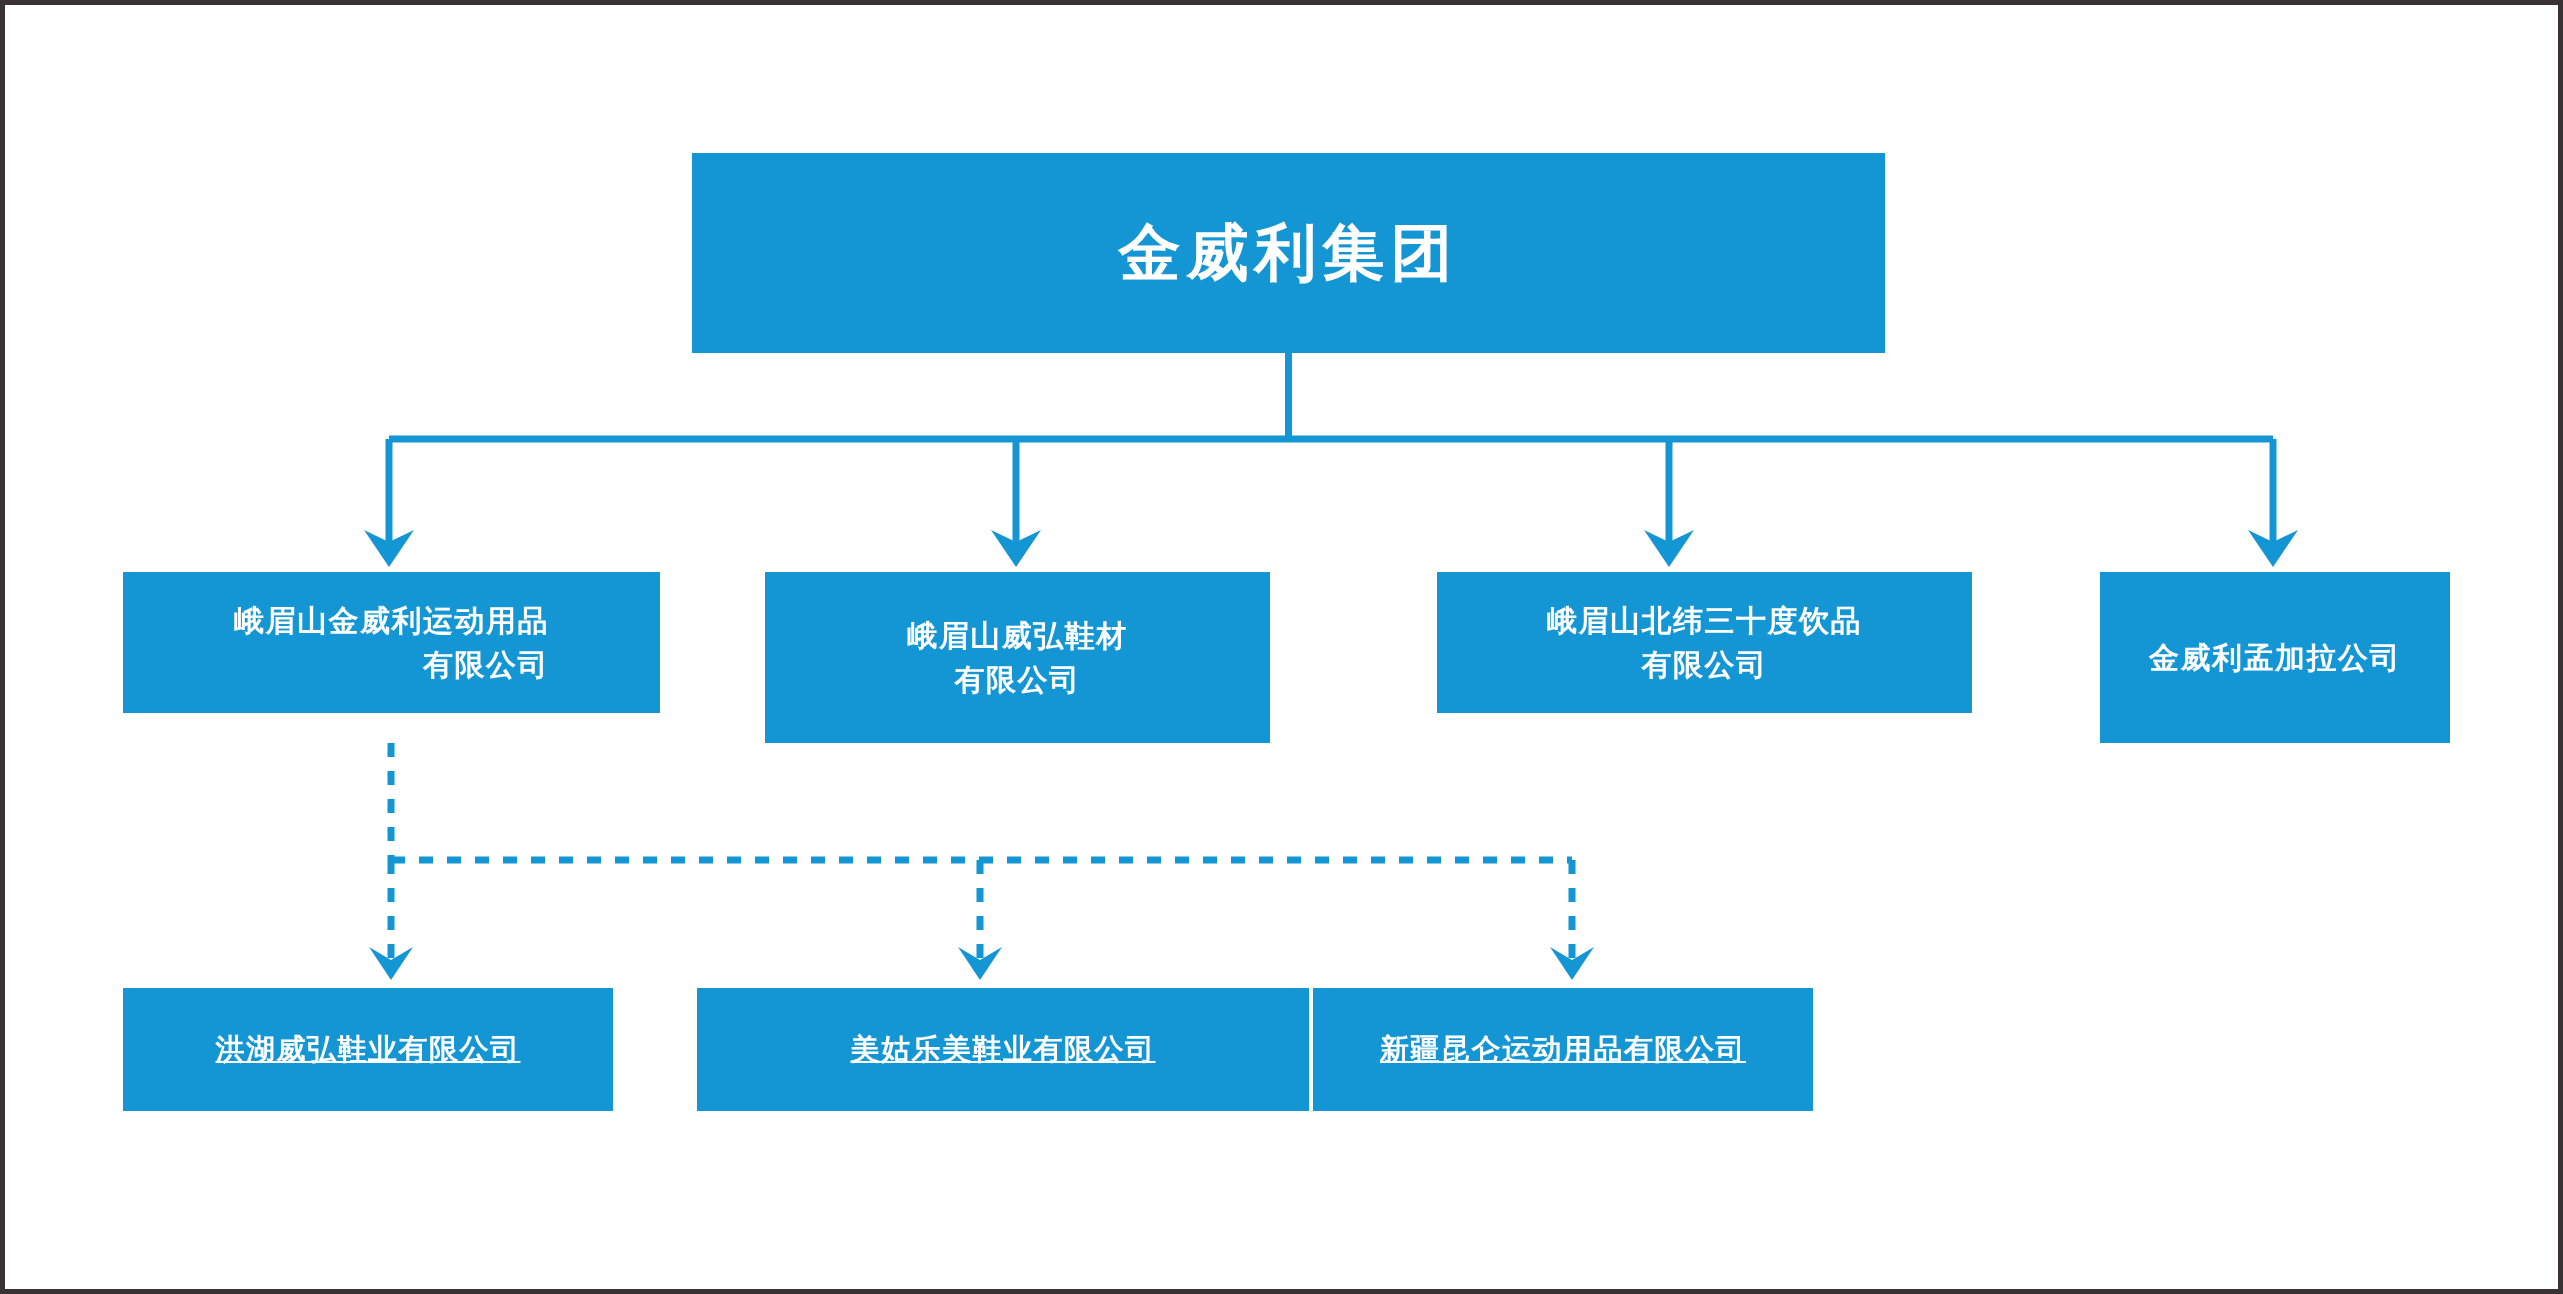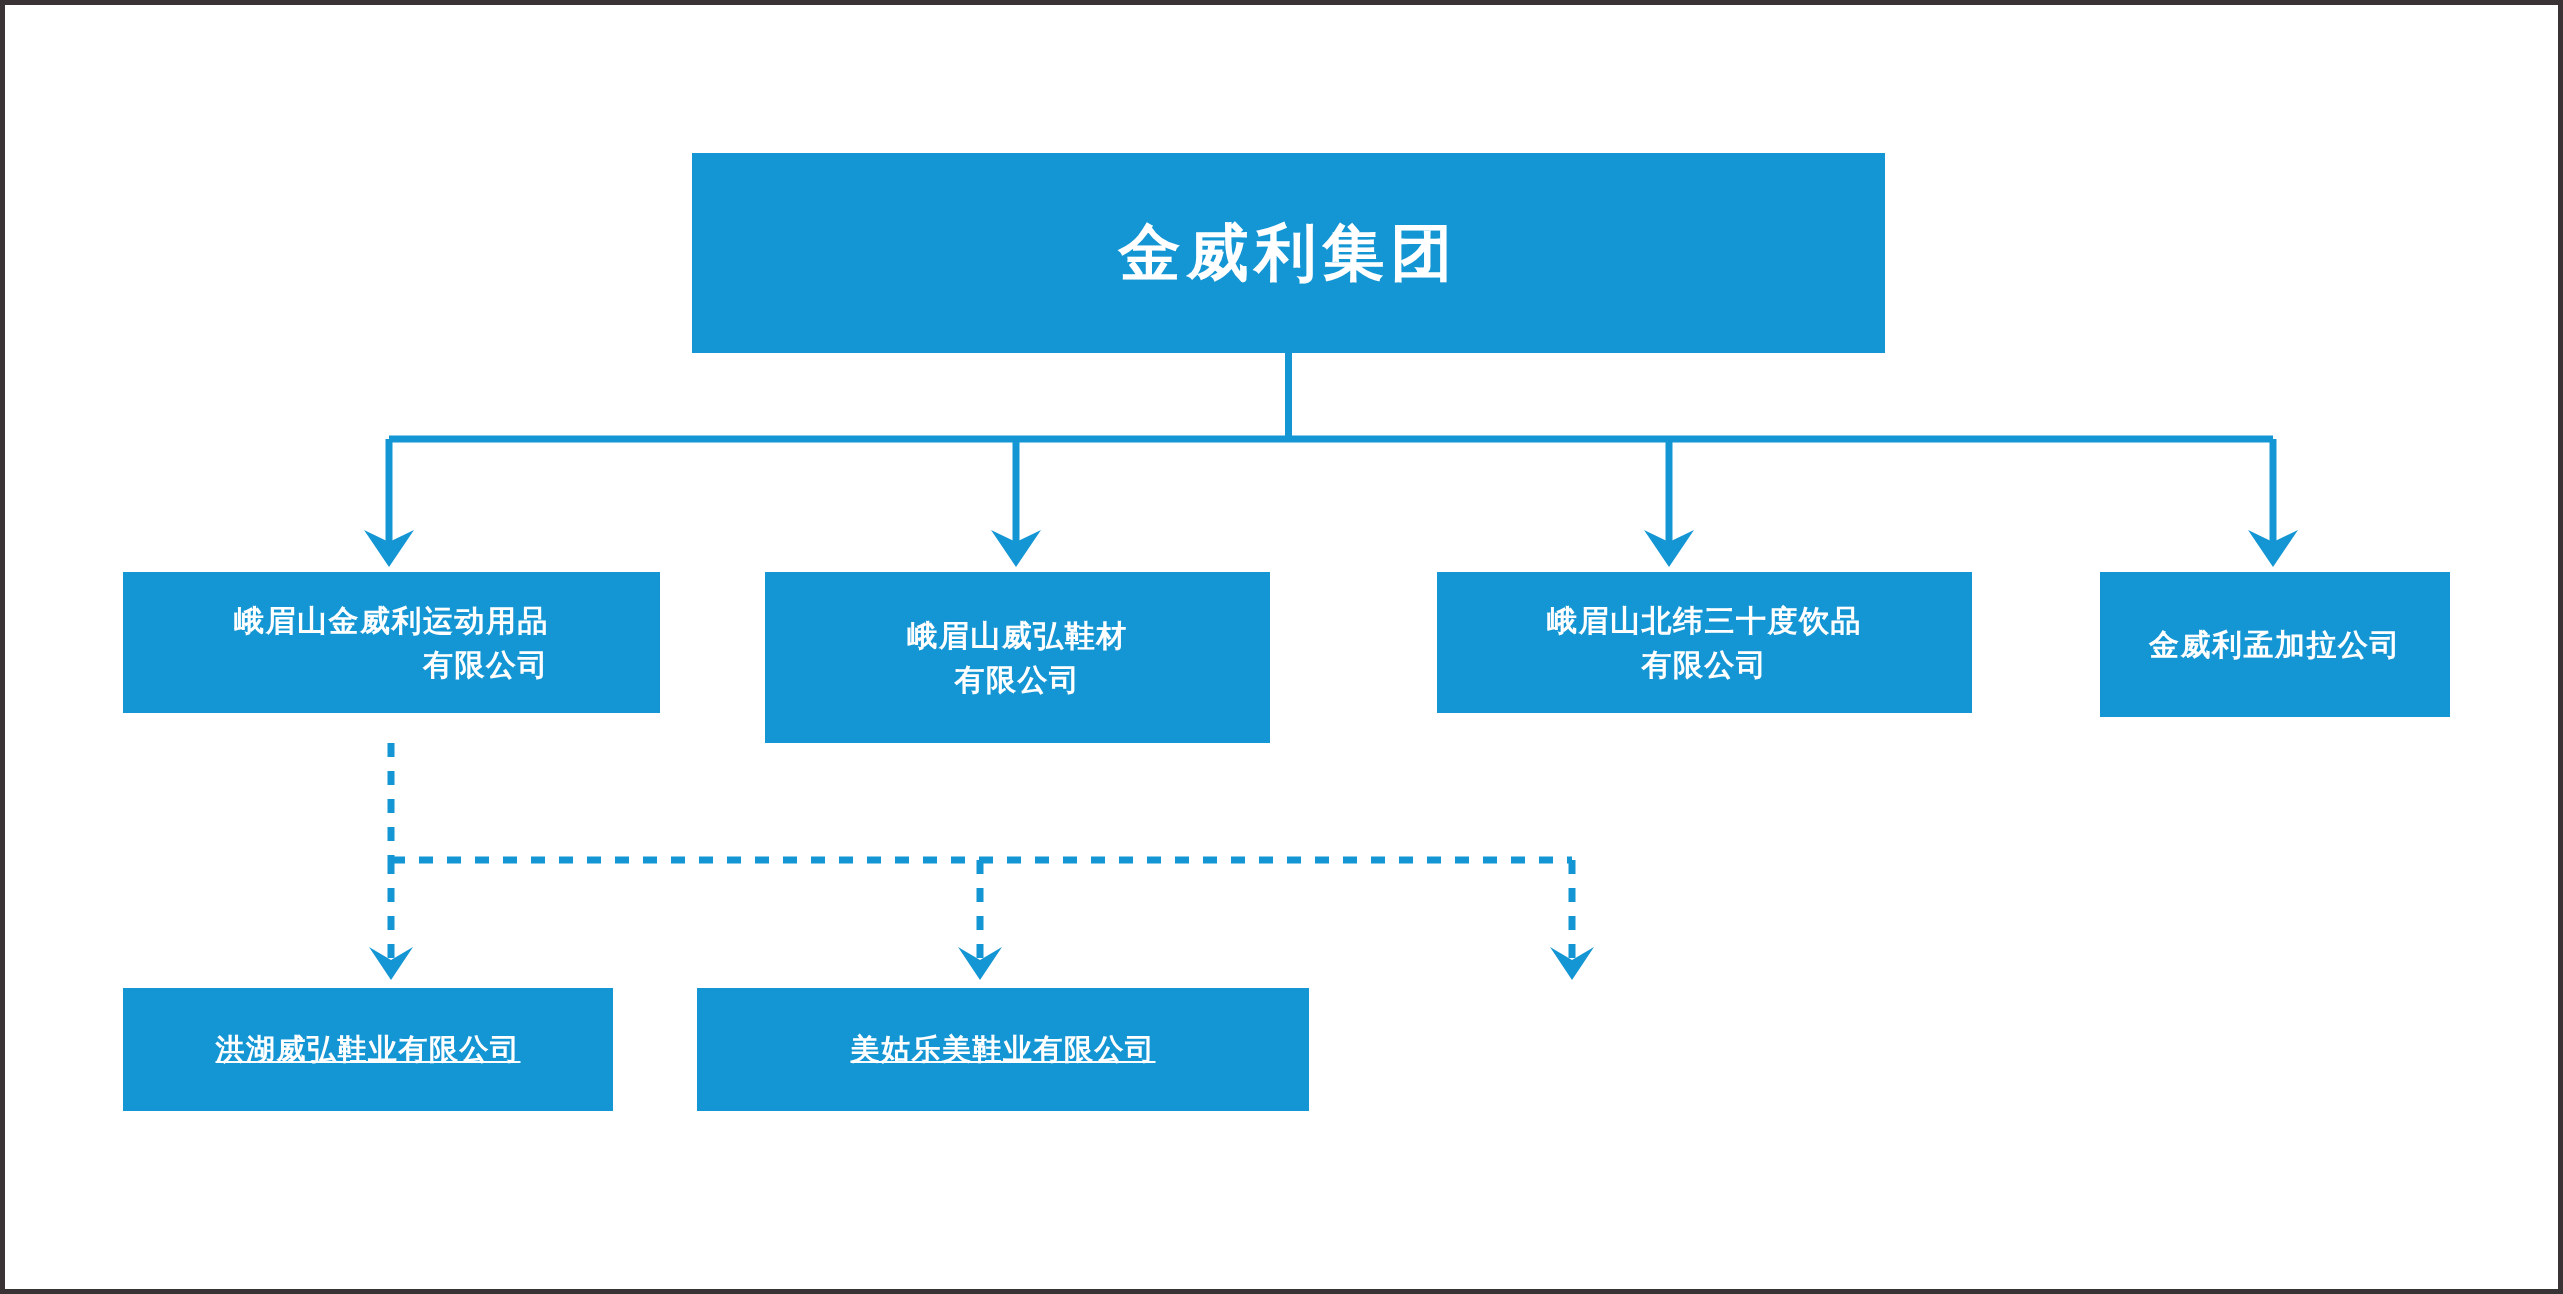--- a/index.html
+++ b/index.html
@@ -113,27 +113,30 @@
     <div class="node node-l2" style="left:760px; top:567px; width:505px; height:171px;">
       <span class="node-label">峨眉山威弘鞋材
 有限公司</span>
     </div>
 
     <div class="node node-l2" style="left:1400px; top:567px; width:535px; height:141px;margin-left:32px;">
       <span class="node-label">峨眉山北纬三十度饮品
 有限公司</span>
     </div>
 
-    <div class="node node-l2" style="left:2095px; top:567px; width:350px; height:145px;">
+    <div class="node node-l2" style="left:2095px; top:567px; width:350px; height:171px;">
       <span class="node-label">金威利孟加拉公司</span>
     </div>
 
     <div class="node node-l3" style="left:118px; top:983px; width:490px; height:123px;">
       <span class="node-label">洪湖威弘鞋业有限公司</span>
     </div>
 
     <div class="node node-l3" style="left:692px; top:983px; width:612px; height:123px;">
       <span class="node-label">美姑乐美鞋业有限公司</span>
     </div>
 
+    <div class="node node-l3" style="left:1308px; top:983px; width:500px; height:123px;">
+      <span class="node-label">新疆昆仑运动用品有限公司</span>
+    </div>
 
   </div>
 </div>
 
 </body></html>

